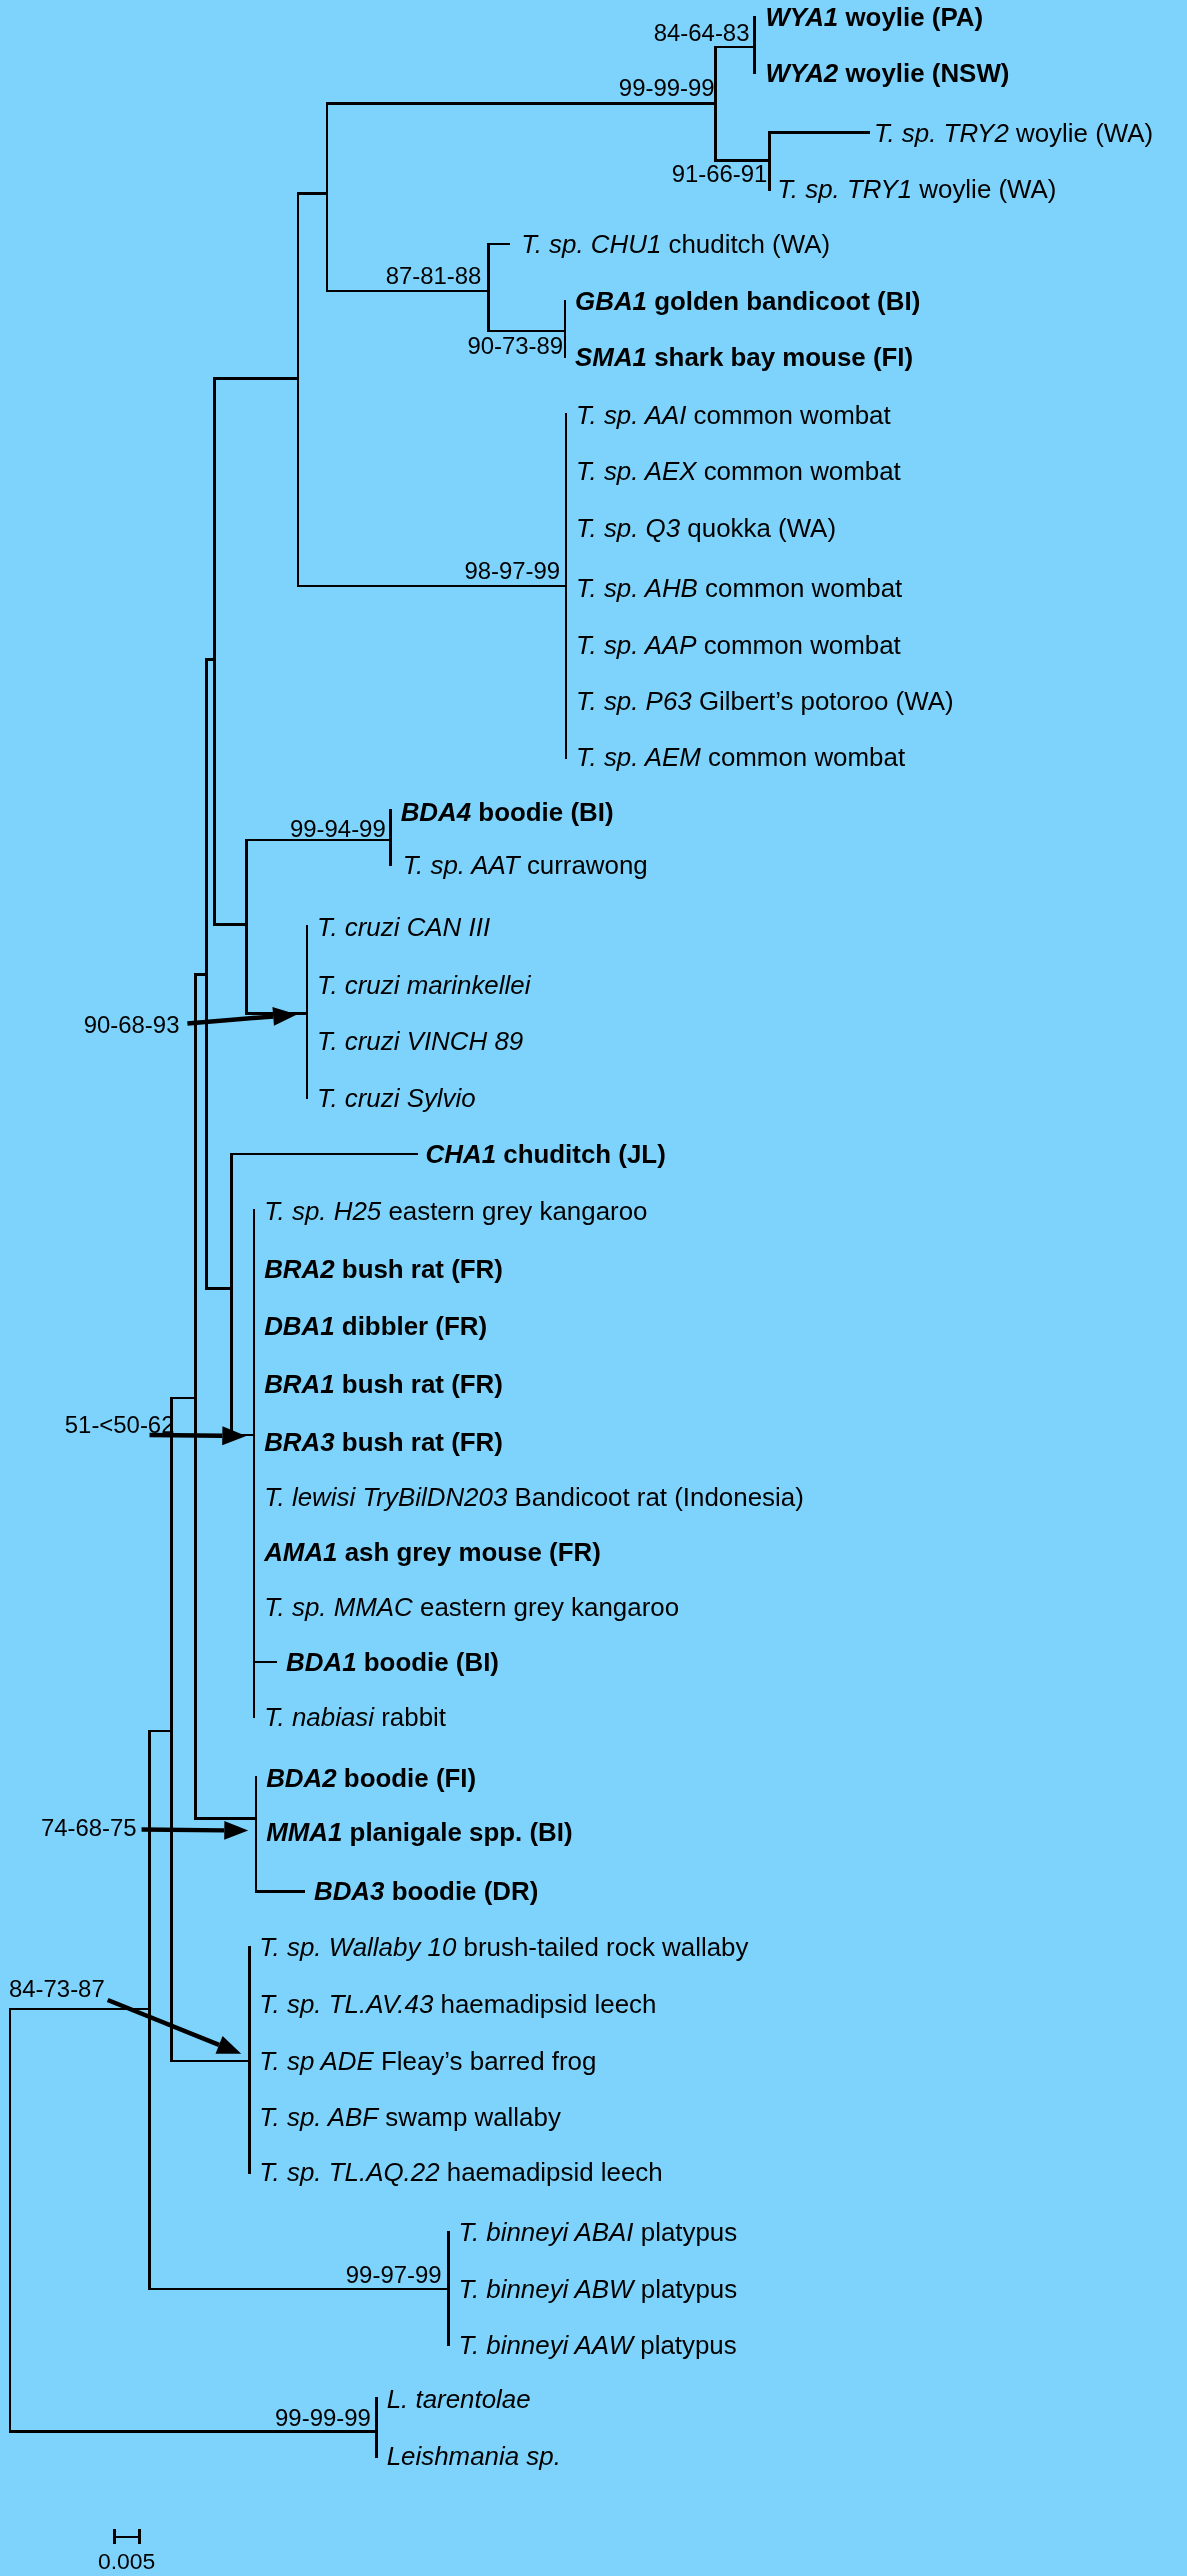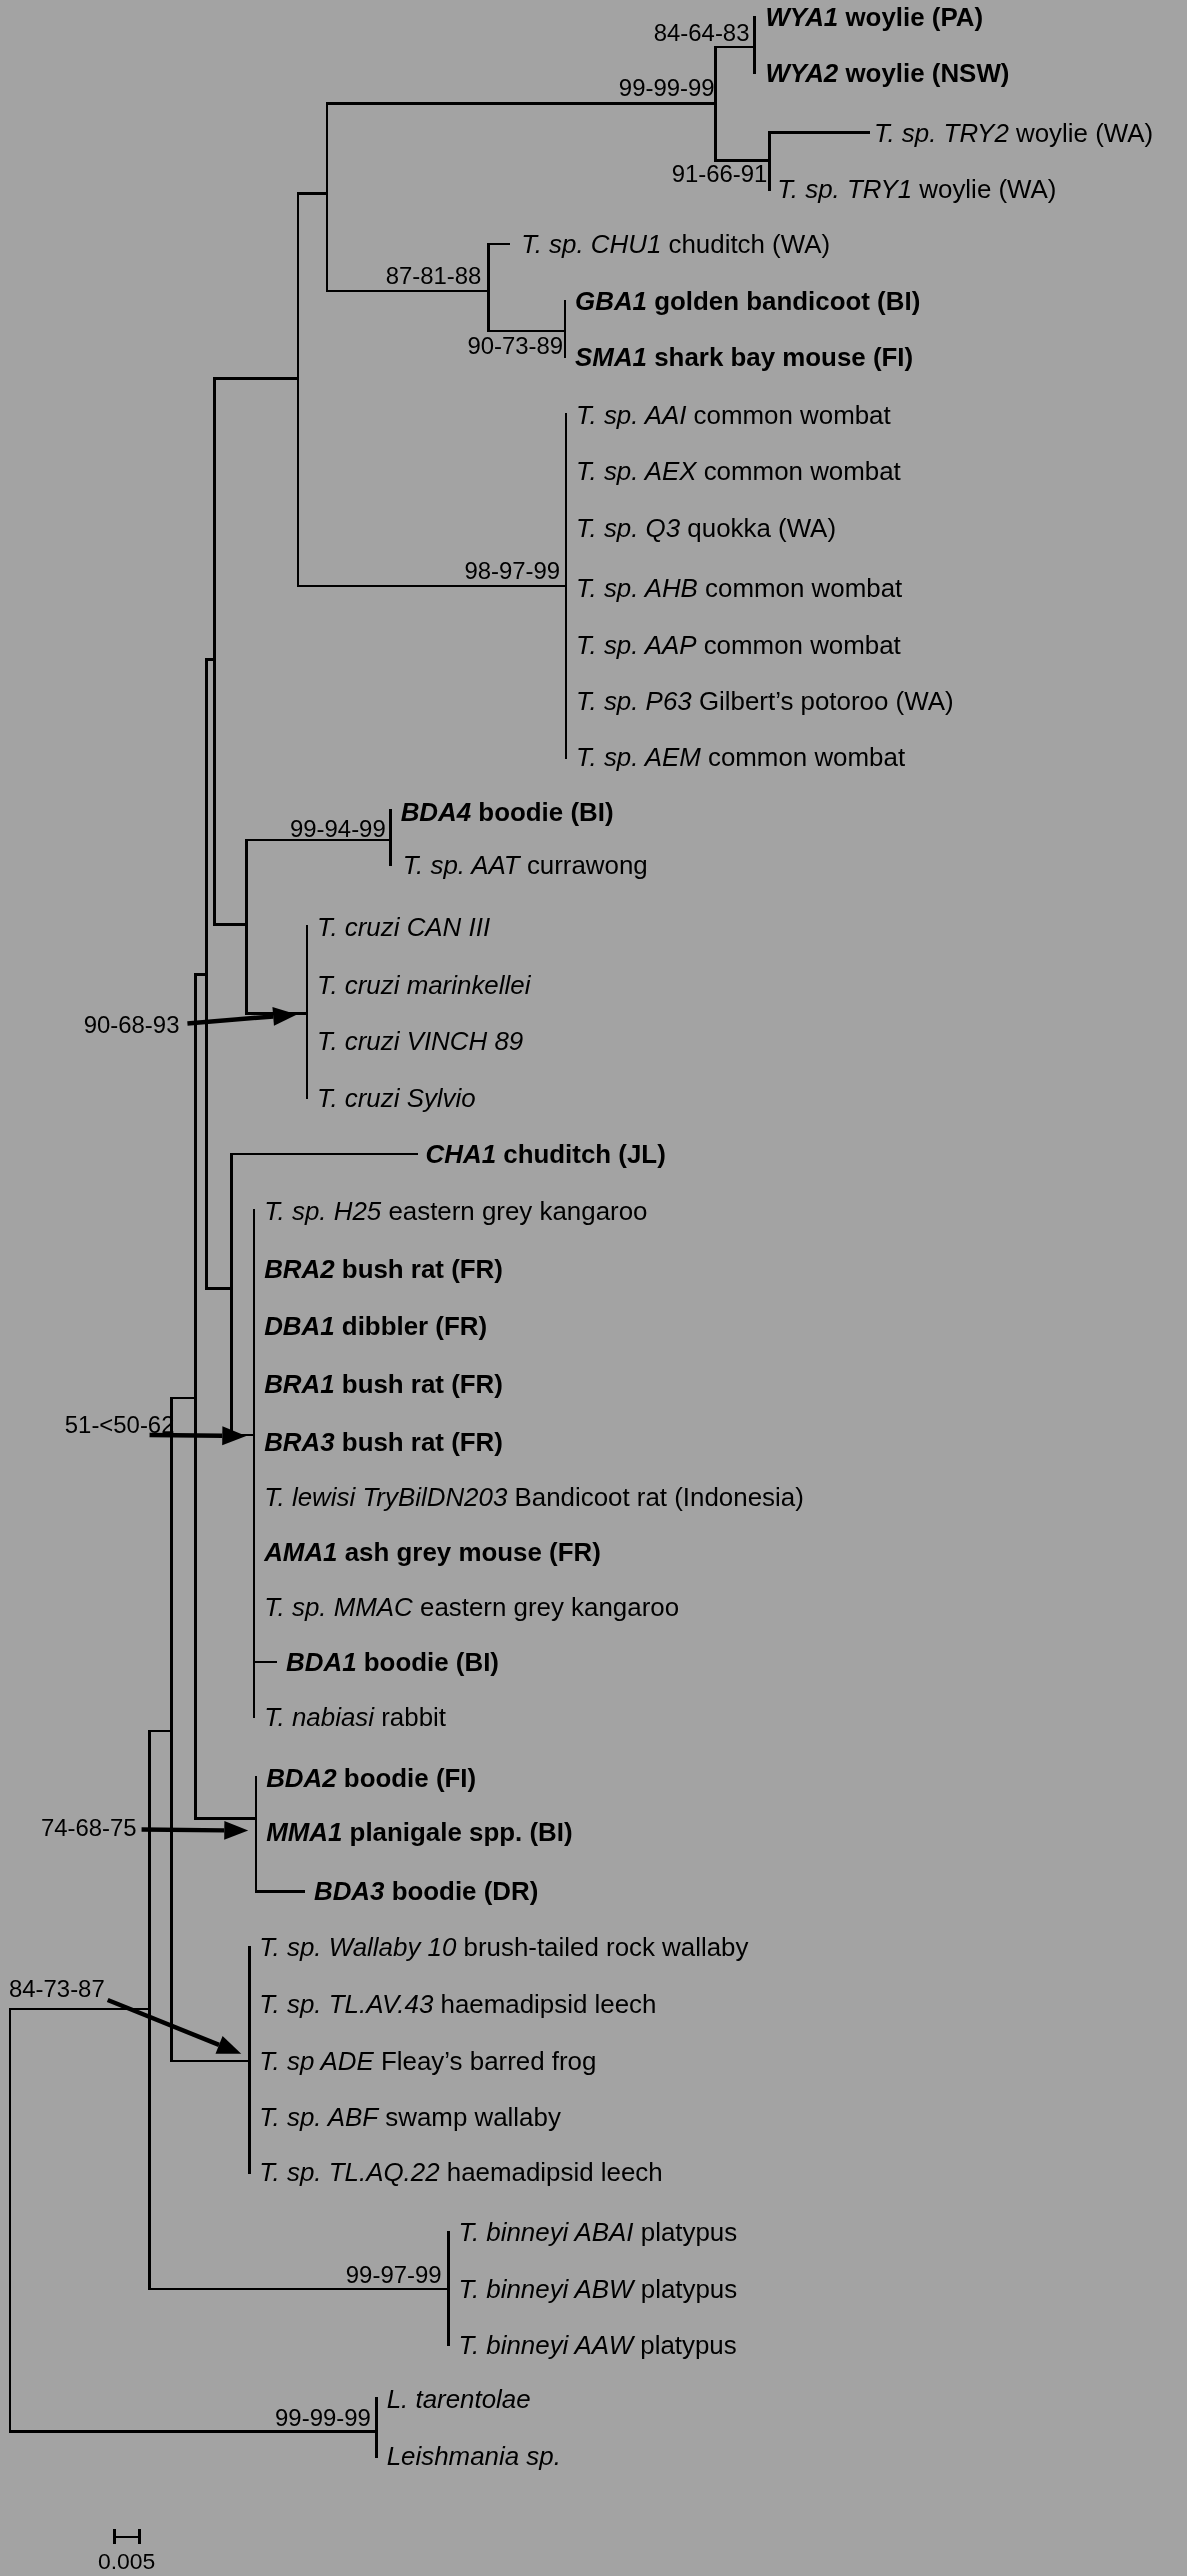--- a/index.html
+++ b/index.html
@@ -3,21 +3,21 @@
 <meta charset="utf-8">
 <style>
   html, body {
     margin: 0;
     padding: 0;
     background: #ffffff;
   }
   .figure-wrap {
     width: 1188px;
     height: 2576px;
-    background: #a3a3a3;
+    background: #7dd3fc;
     position: relative;
     overflow: hidden;
   }
   svg text {
     font-family: "Liberation Sans", "DejaVu Sans", sans-serif;
     fill: #000000;
   }
   .taxon-text { font-size: 26px; }
   .support-text { font-size: 24px; }
   .scalebar-text { font-size: 23px; }

